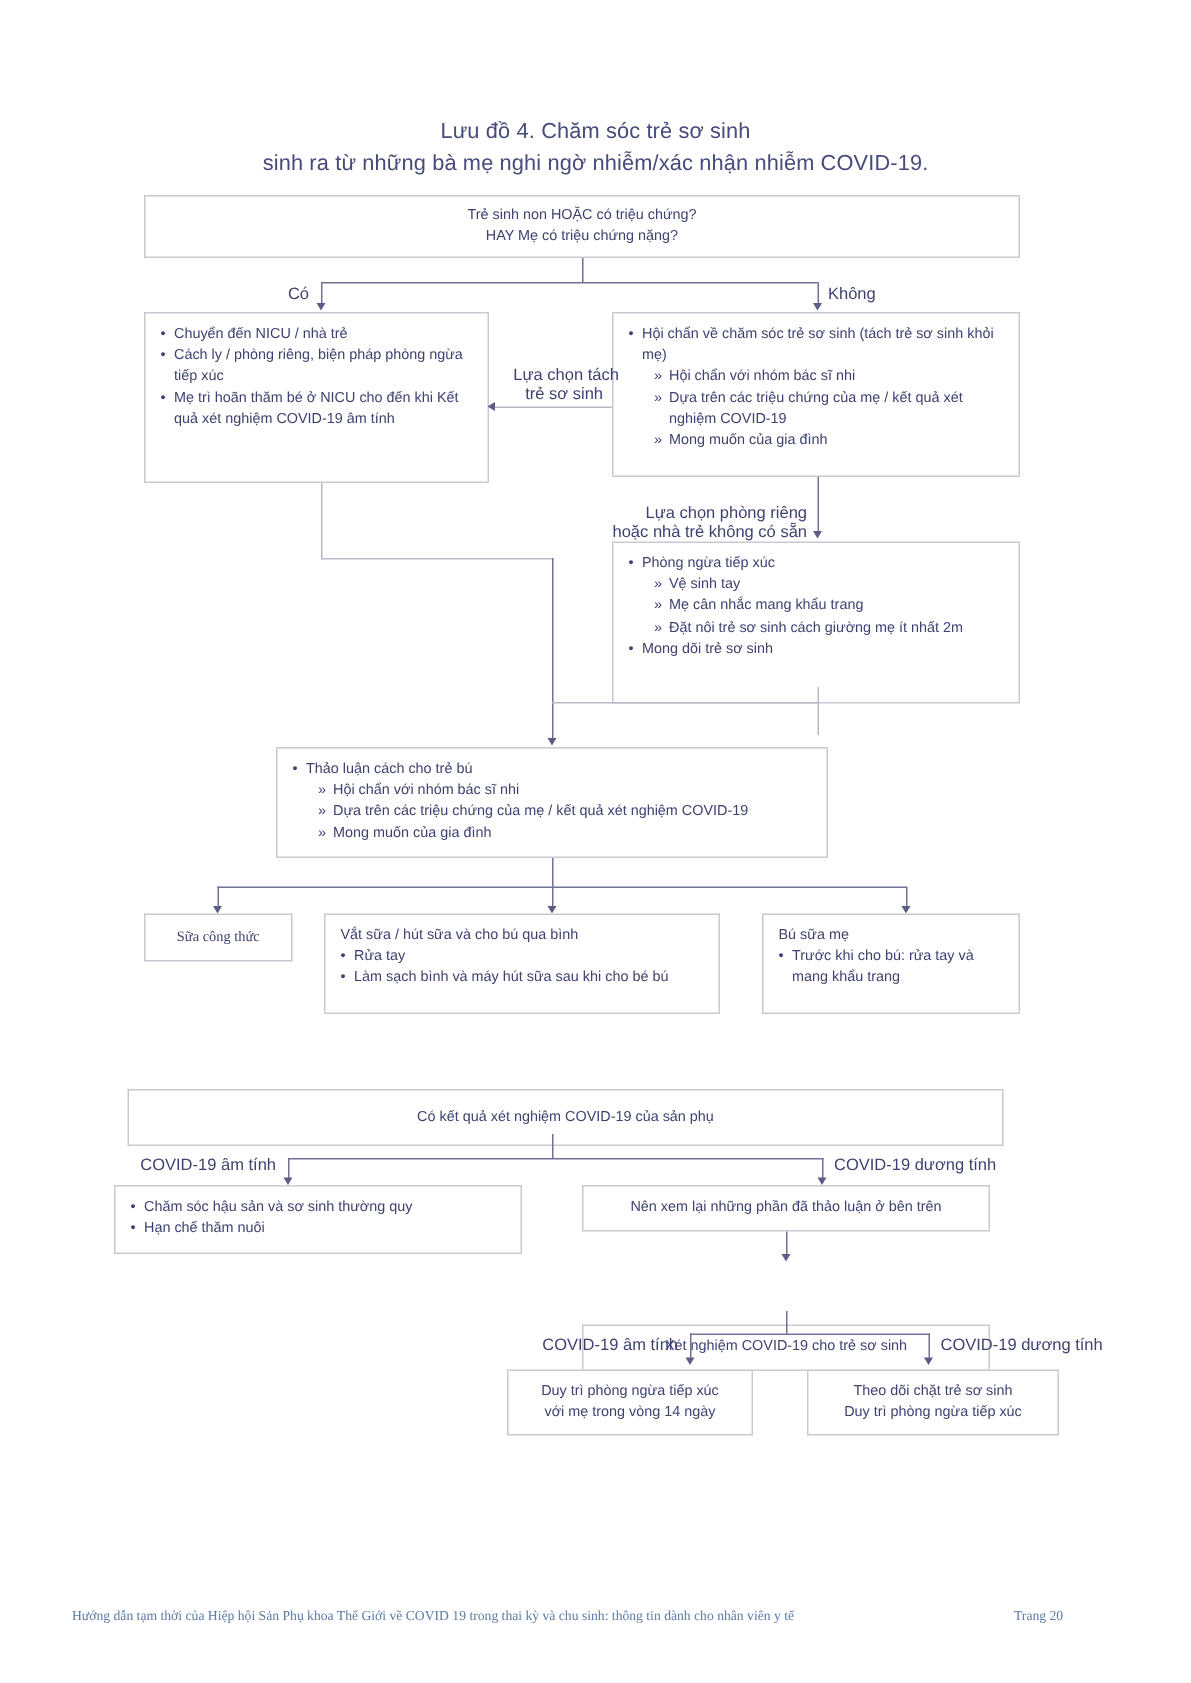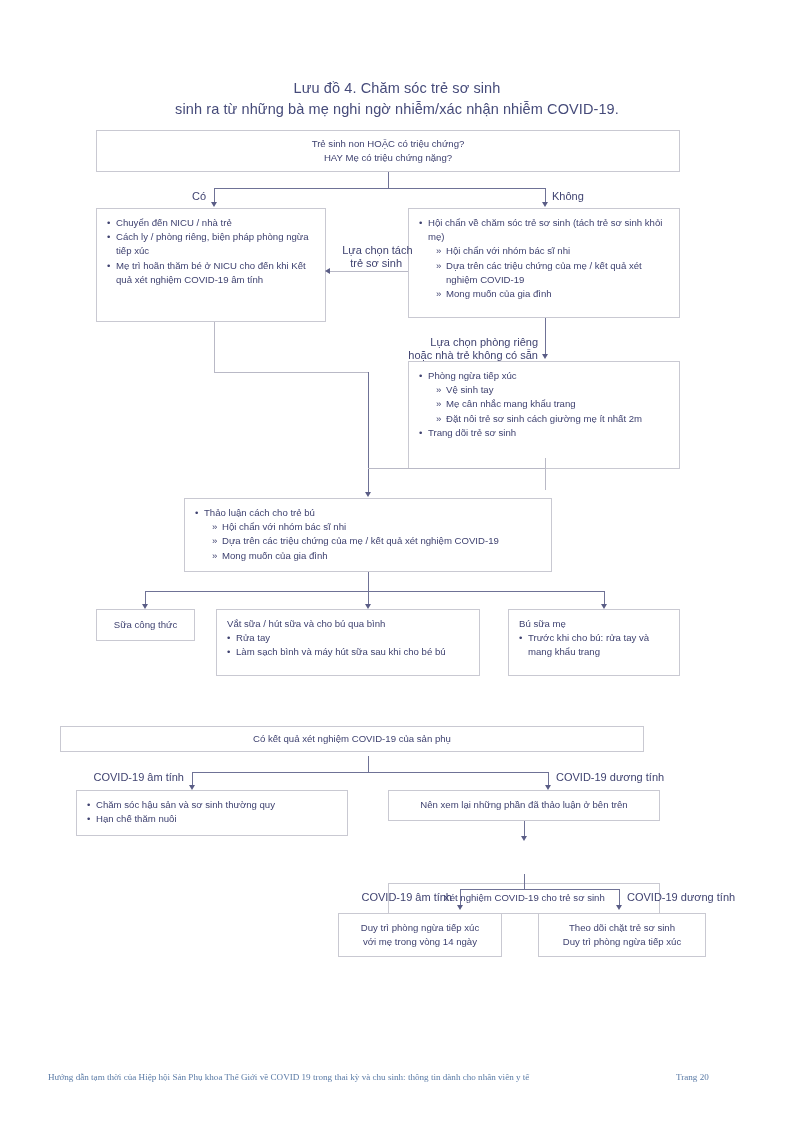--- a/index.html
+++ b/index.html
@@ -165,21 +165,21 @@
   <div class="elabel right" style="left:370px; top:322px; width:168px;">
     <span class="ln">Lựa chọn phòng riêng</span>
     <span class="ln">hoặc nhà trẻ không có sẵn</span>
   </div>
 
   <div class="box" style="left:408px; top:361px; width:272px; height:108px;">
     <span class="b1">Phòng ngừa tiếp xúc</span>
     <span class="b2">Vệ sinh tay</span>
     <span class="b2">Mẹ cân nhắc mang khẩu trang</span>
     <span class="b2">Đặt nôi trẻ sơ sinh cách giường mẹ ít nhất 2m</span>
-    <span class="b1">Trang dõi trẻ sơ sinh</span>
+    <span class="b1">Mong dõi trẻ sơ sinh</span>
   </div>
 
   <div class="vline grey" style="left:214px; top:322px; width:1px; height:50px;"></div>
   <div class="hline grey" style="left:214px; top:372px; width:155px; height:1px;"></div>
   <div class="vline" style="left:368px; top:372px; width:1px; height:122px;"></div>
   <div class="vline grey" style="left:545px; top:458px; width:1px; height:32px;"></div>
   <div class="hline grey" style="left:368px; top:468px; width:178px; height:1px;"></div>
   <div class="arrow-d" style="left:365px; top:492px;"></div>
 
   <div class="box" style="left:184px; top:498px; width:368px; height:74px;">
@@ -191,36 +191,36 @@
 
   <div class="vline" style="left:368px; top:572px; width:1px; height:19px;"></div>
   <div class="hline" style="left:145px; top:591px; width:459px; height:1px;"></div>
   <div class="vline" style="left:145px; top:591px; width:1px; height:14px;"></div>
   <div class="arrow-d" style="left:142px; top:604px;"></div>
   <div class="vline" style="left:368px; top:591px; width:1px; height:14px;"></div>
   <div class="arrow-d" style="left:365px; top:604px;"></div>
   <div class="vline" style="left:604px; top:591px; width:1px; height:14px;"></div>
   <div class="arrow-d" style="left:601px; top:604px;"></div>
 
-  <div class="box center" style="left:96px; top:609px; width:99px; height:32px;">
+  <div class="box center" style="left:96px; top:609px; width:99px; height:32px;font-family:Liberation Serif, serif;">
     <span class="ln">Sữa công thức</span>
   </div>
 
   <div class="box" style="left:216px; top:609px; width:264px; height:67px;">
     <span class="plain">Vắt sữa / hút sữa và cho bú qua bình</span>
     <span class="b1">Rửa tay</span>
     <span class="b1">Làm sạch bình và máy hút sữa sau khi cho bé bú</span>
   </div>
 
   <div class="box" style="left:508px; top:609px; width:172px; height:67px;">
     <span class="plain">Bú sữa mẹ</span>
     <span class="b1">Trước khi cho bú: rửa tay và mang khẩu trang</span>
   </div>
 
-  <div class="box center" style="left:60px; top:726px; width:584px; height:26px;align-items:center;">
+  <div class="box center" style="left:85px; top:726px; width:584px; height:38px;align-items:center;">
     <span class="ln">Có kết quả xét nghiệm COVID-19 của sản phụ</span>
   </div>
 
   <div class="vline" style="left:368px; top:756px; width:1px; height:16px;"></div>
   <div class="hline" style="left:192px; top:772px; width:357px; height:1px;"></div>
   <div class="vline" style="left:192px; top:772px; width:1px; height:14px;"></div>
   <div class="arrow-d" style="left:189px; top:785px;"></div>
   <div class="vline" style="left:548px; top:772px; width:1px; height:14px;"></div>
   <div class="arrow-d" style="left:545px; top:785px;"></div>
 

